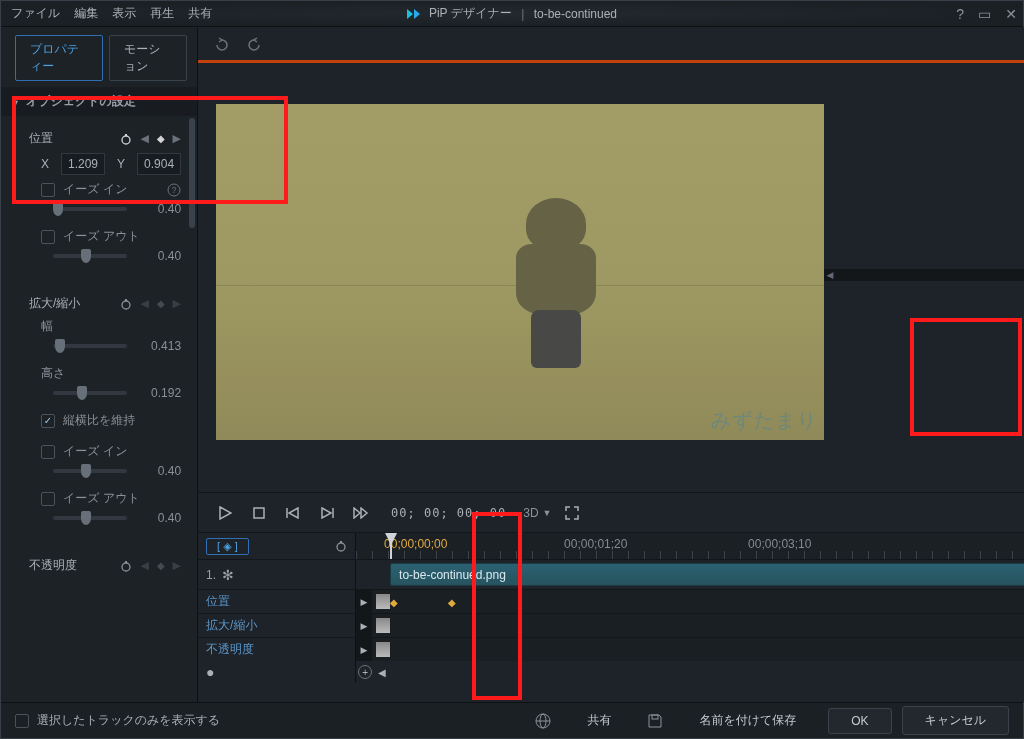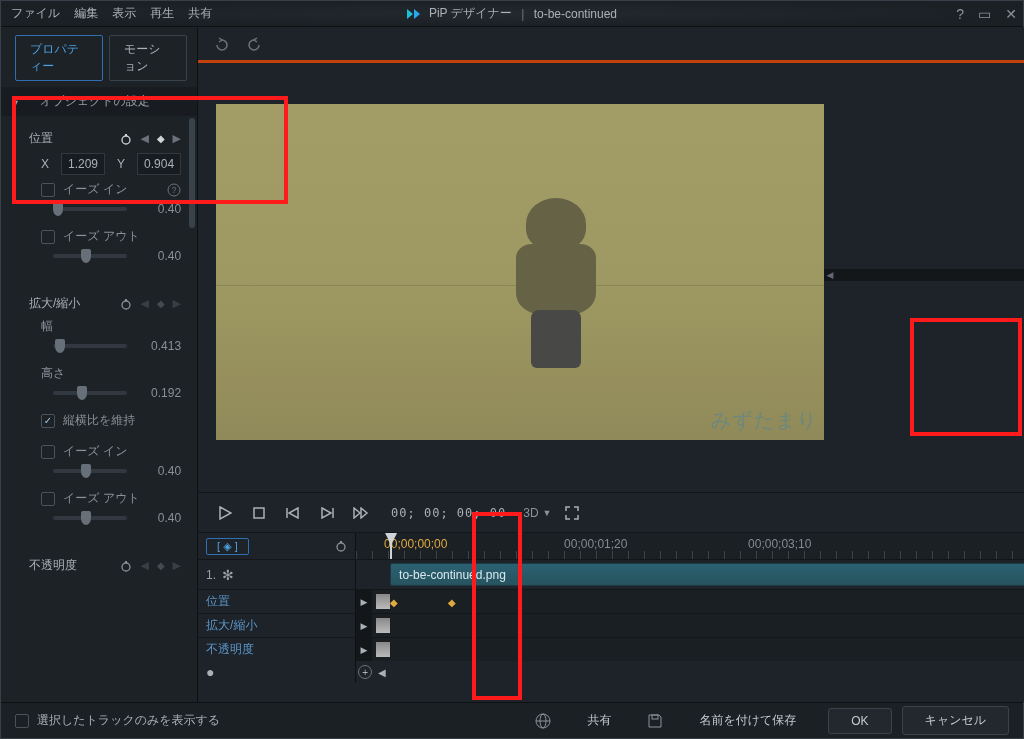--- a/index.html
+++ b/index.html
@@ -15,21 +15,21 @@
   .titlebar .win-controls { margin-left: auto; display: flex; gap: 14px; align-items: center; font-size: 14px; color:#8b929a; }
   .titlebar .win-controls span { cursor: pointer; }
 
   .body-row { flex: 1; display: flex; min-height:0; }
 
   
   .left-panel { width: 302px; background: #1d2227; display: flex; flex-direction: column; border-right: 1px solid #0e1114; }
   .tabs { display: flex; gap: 6px; padding: 8px 10px 6px 14px; }
   .tab { padding: 5px 14px; border: 1px solid #3a424b; border-radius: 2px; font-size: 12px; }
   .tab.active { border-color: #2f6fb3; color: #4da0e0; }
-  .section-header { display:flex; align-items:center; gap:16px; padding:6px 10px; background:#181c21; color:#999fa7; }
+  .section-header { display:flex; align-items:center; gap:2px; padding:6px 10px; background:#181c21; color:#999fa7;font-weight:bold; }
   .section-header .tri::before { content:"▼"; font-size:9px; margin-right:4px; }
   .props-body { flex:1; overflow-y:auto; padding: 0 8px; position:relative; }
   .props-scrollbar { position:absolute; right:0; top:0; bottom:0; width:10px; }
   .props-scrollbar .thumb { position:absolute; left:2px; width:6px; top:2px; height:110px; background:#39414b; border-radius:3px; }
 
   .group { padding: 6px 8px 6px 20px; }
   .group-title-row { display:flex; align-items:center; gap:8px; margin:8px 0 6px 0; }
   .group-title-row .label { flex:1; }
   .kf-icons { display:flex; align-items:center; gap:8px; color:#6b727b; font-size:11px; }
   .kf-icons .diamond { font-size:10px; }

